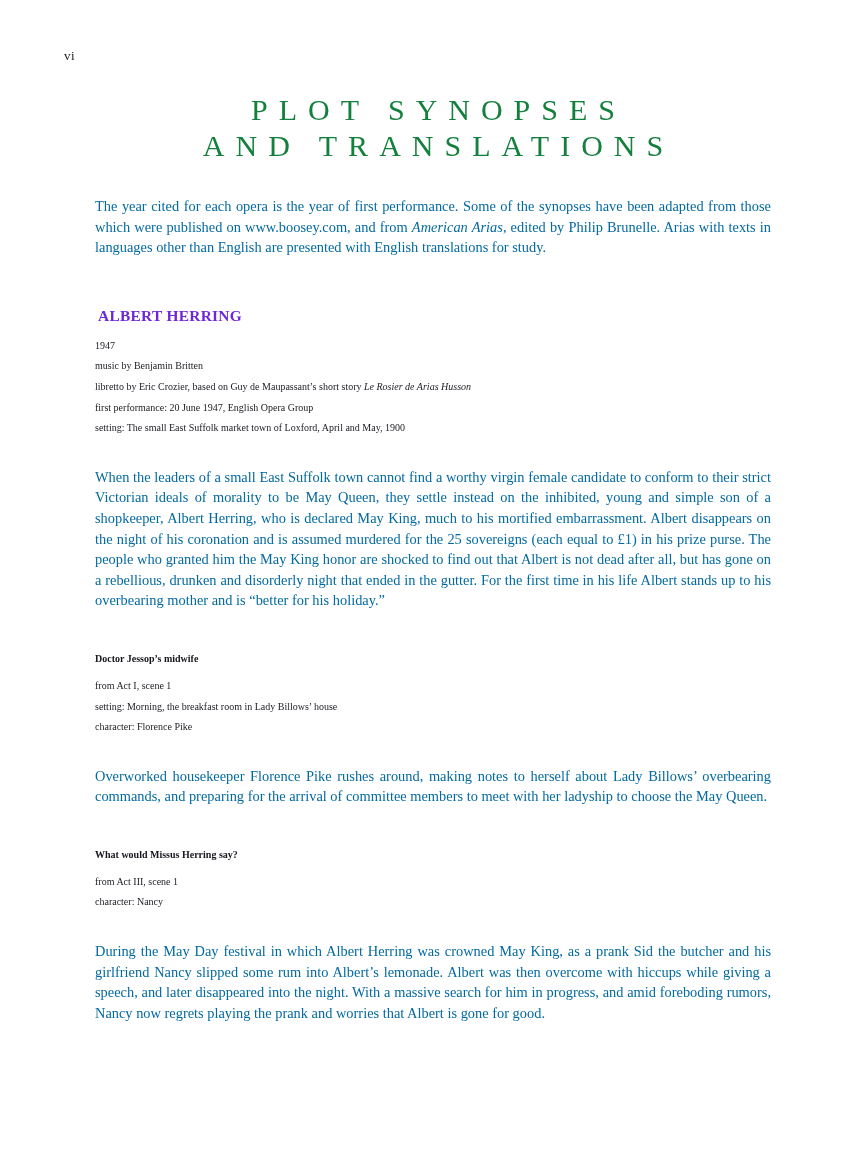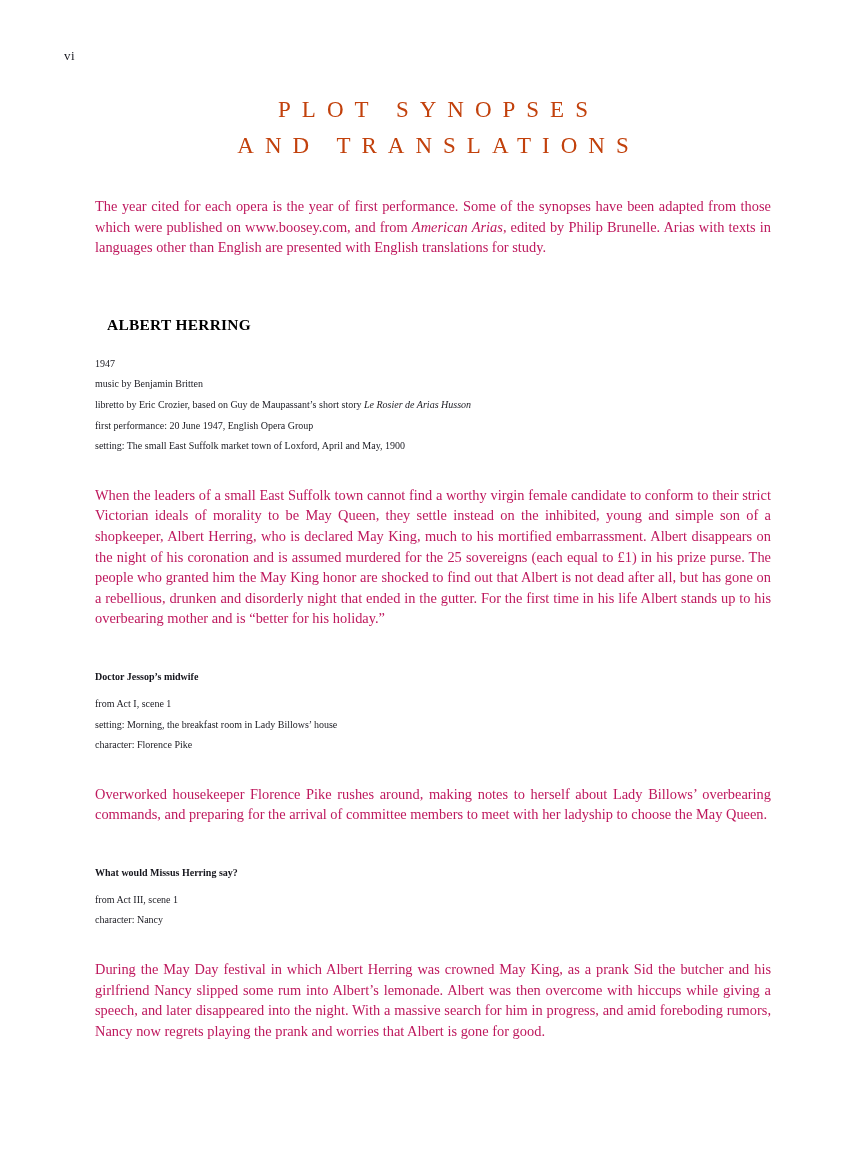--- a/index.html
+++ b/index.html
@@ -28,58 +28,58 @@
   }
 
   .title-block {
     position: absolute;
     left: 95px;
     top: 92px;
     width: 676px;
     text-align: center;
   }
   .title-line {
-    font-size: 23px;
+    font-size: 30px;
     font-weight: 400;
     letter-spacing: 11px;
     line-height: 36px;
-    color: #c2410c;
+    color: #15803d;
     text-indent: 11px;
     white-space: nowrap;
   }
 
   .body-col {
     position: absolute;
     left: 95px;
     top: 196px;
     width: 676px;
   }
 
   p.para {
     margin: 0;
     font-size: 14.4px;
     line-height: 20.6px;
     text-align: justify;
     text-justify: inter-word;
-    color: #be185d;
+    color: #0369a1;
     -webkit-hyphens: none;
     hyphens: none;
   }
 
   .spacer-intro { height: 44px; }
   .spacer-block { height: 28px; }
   .spacer-section { height: 37px; }
 
   h2.opera-title {
-    margin: 12px;
+    margin: 3px;
     font-size: 15.4px;
     font-weight: 700;
     letter-spacing: 0.3px;
     line-height: 22px;
-    color: #000000;
+    color: #6d28d9;
   }
   h3.aria-title {
     margin: 0;
     font-size: 10px;
     font-weight: 700;
     line-height: 22px;
     color: #15151c;
   }
 
   ul.credits {

